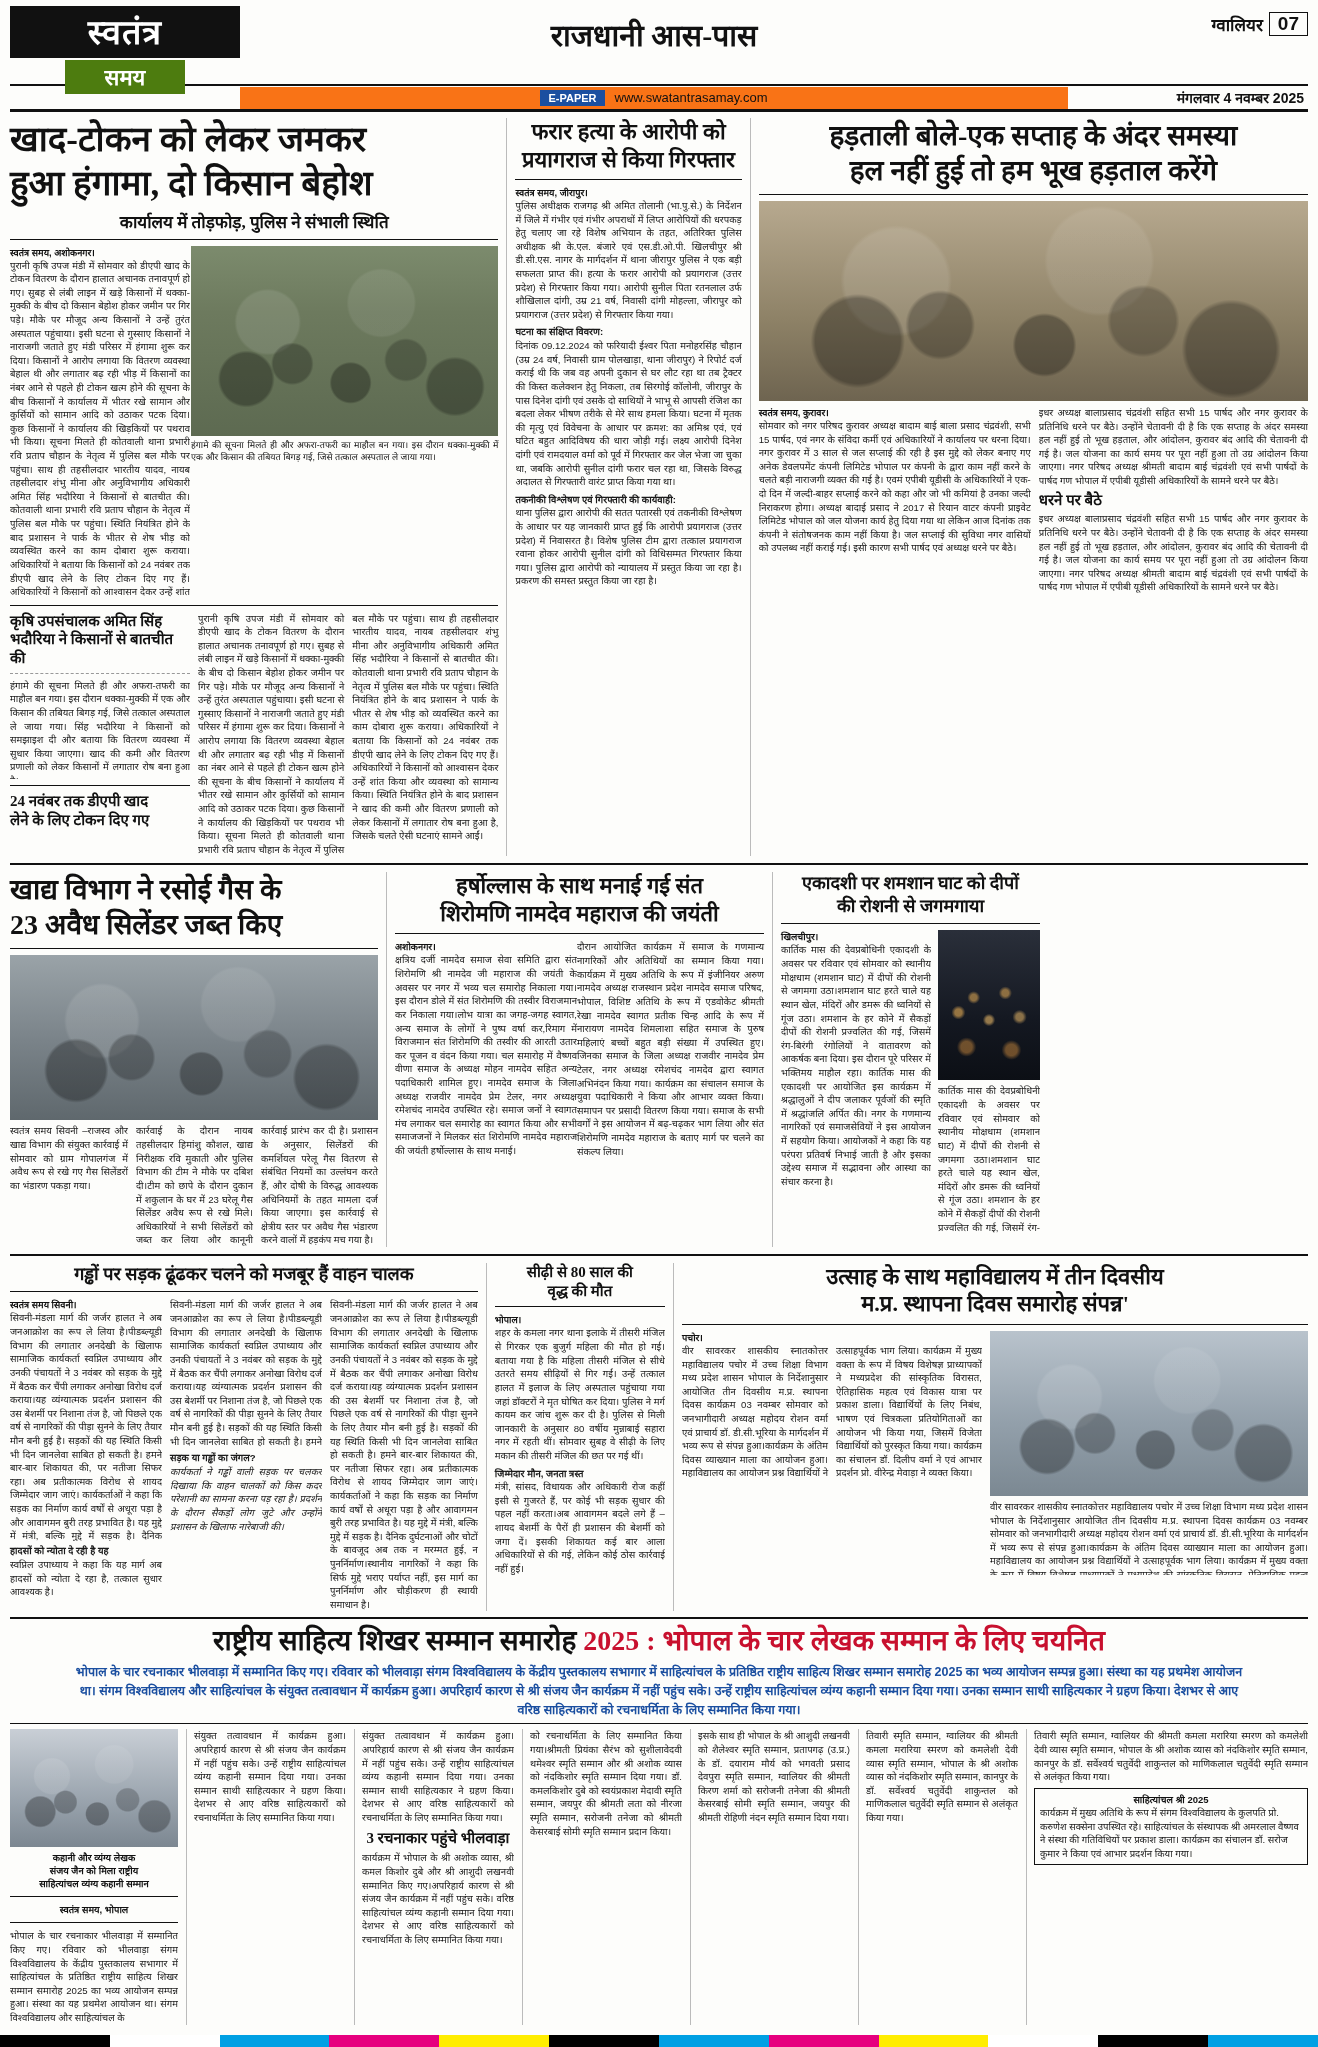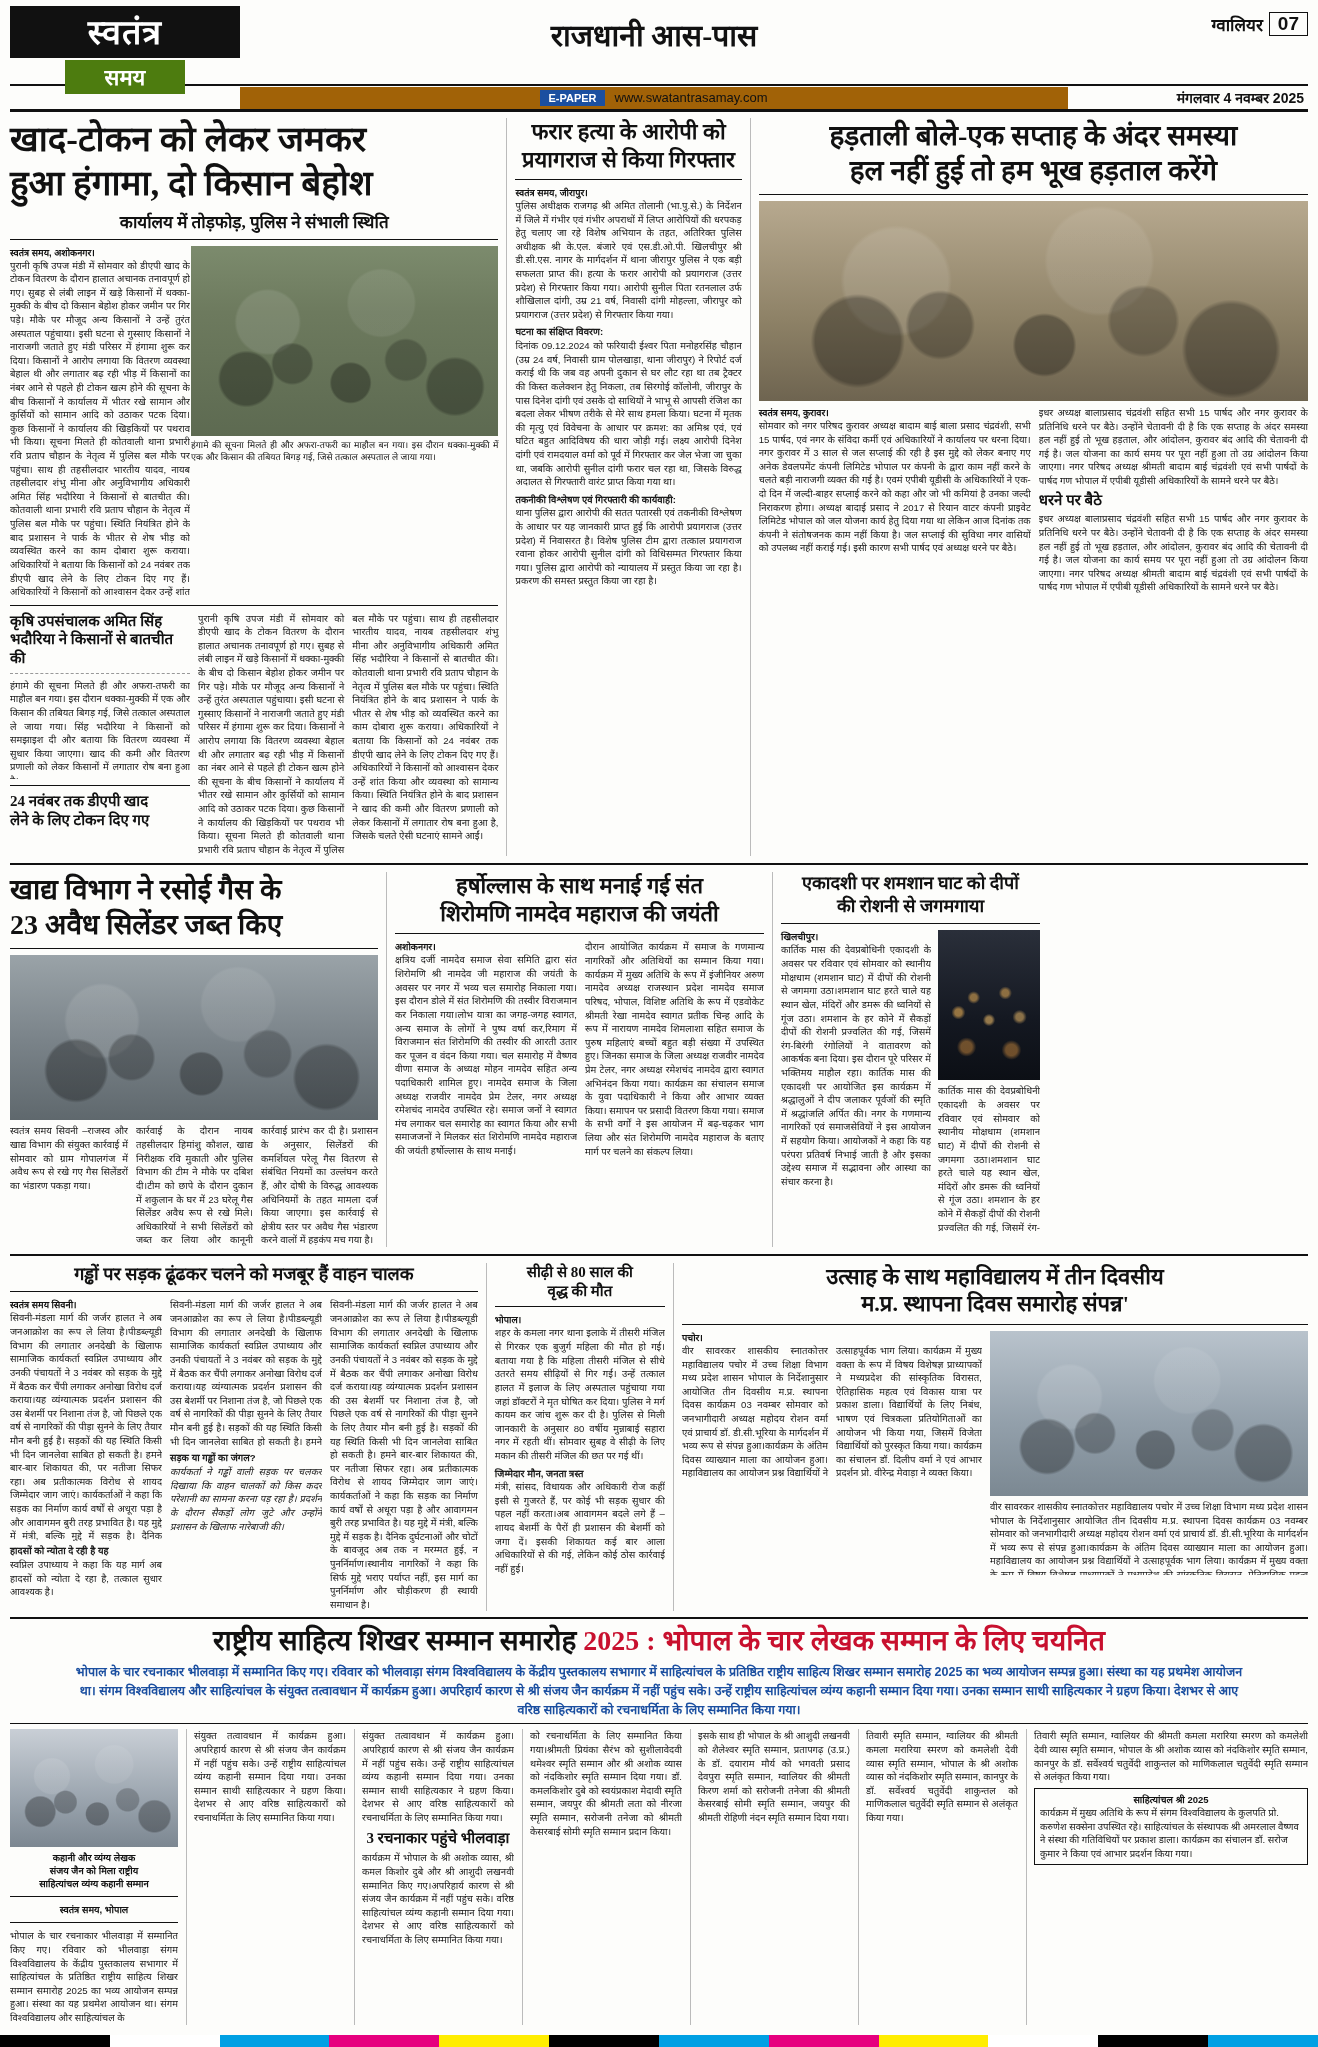--- a/index.html
+++ b/index.html
@@ -27,21 +27,21 @@
     font-family:"Liberation Serif", serif;
   }
   .mast-center { flex:1; text-align:center; padding-top:8px; }
   .mast-title { font-size:30px; font-weight:bold; font-family:"Liberation Serif", serif; }
   .mast-right { width:240px; text-align:right; padding-top:6px; }
   .city-pill { display:inline-flex; align-items:center; gap:6px; font-size:17px; font-weight:bold; }
   .city-pill .num { border:1px solid #111; padding:0px 8px; font-size:19px; }
 
   .subbar { display:flex; align-items:center; height:26px; border-bottom:3px solid #111; }
   .subbar .left { width:230px; }
-  .subbar .mid { flex:1; background:#a16207; height:22px; display:flex; align-items:center; justify-content:center; gap:10px; font-size:13px; }
+  .subbar .mid { flex:1; background:#f97316; height:22px; display:flex; align-items:center; justify-content:center; gap:10px; font-size:13px; }
   .epaper { background:#1b4fa0; color:#fff; font-size:11px; font-weight:bold; padding:2px 8px; }
   .subbar .right { width:240px; text-align:right; font-size:14px; font-weight:bold; padding-right:4px; }
 
   
   .grid { display:flex; gap:8px; margin-top:6px; }
   .col { }
   .c1 { width:490px; }
   .c2 { width:236px; }
 
   .hl {
@@ -221,21 +221,21 @@
           <div class="body-txt">स्वतंत्र समय सिवनी –राजस्व और खाद्य विभाग की संयुक्त कार्रवाई में सोमवार को ग्राम गोपालगंज में अवैध रूप से रखे गए गैस सिलेंडरों का भंडारण पकड़ा गया।</div>
         </div>
         <div style="flex:1;" class="body-txt cols2">कार्रवाई के दौरान नायब तहसीलदार हिमांशु कौशल, खाद्य निरीक्षक रवि मुकाती और पुलिस विभाग की टीम ने मौके पर दबिश दी।टीम को छापे के दौरान दुकान में शकुलान के घर में 23 घरेलू गैस सिलेंडर अवैध रूप से रखे मिले। अधिकारियों ने सभी सिलेंडरों को जब्त कर लिया और कानूनी कार्रवाई प्रारंभ कर दी है। प्रशासन के अनुसार, सिलेंडरों की कमर्शियल परेलू गैस वितरण से संबंधित नियमों का उल्लंघन करते हैं, और दोषी के विरुद्ध आवश्यक अधिनियमों के तहत मामला दर्ज किया जाएगा। इस कार्रवाई से क्षेत्रीय स्तर पर अवैध गैस भंडारण करने वालों में हड़कंप मच गया है।</div>
       </div>
     </div>
 
     <div class="col vrule" style="width:378px; padding-left:8px;">
       <div class="hl hl-md center">हर्षोल्लास के साथ मनाई गई संत</div>
       <div class="hl hl-md center">शिरोमणि नामदेव महाराज की जयंती</div>
       <div class="rule"></div>
-      <div style="display:flex; gap:8px;">
+      <div style="display:flex; ">
         <div style="width:182px;">
           <div class="byline">अशोकनगर।</div>
           <div class="body-txt" style="max-height:300px; overflow:hidden;">क्षत्रिय दर्जी नामदेव समाज सेवा समिति द्वारा संत शिरोमणि श्री नामदेव जी महाराज की जयंती के अवसर पर नगर में भव्य चल समारोह निकाला गया। इस दौरान डोले में संत शिरोमणि की तस्वीर विराजमान कर निकाला गया।लोभ यात्रा का जगह-जगह स्वागत, अन्य समाज के लोगों ने पुष्प वर्षा कर,रिमाग में विराजमान संत शिरोमणि की तस्वीर की आरती उतार कर पूजन व वंदन किया गया। चल समारोह में वैष्णव वीणा समाज के अध्यक्ष मोहन नामदेव सहित अन्य पदाधिकारी शामिल हुए। नामदेव समाज के जिला अध्यक्ष राजवीर नामदेव प्रेम टेलर, नगर अध्यक्ष रमेशचंद नामदेव उपस्थित रहे। समाज जनों ने स्वागत मंच लगाकर चल समारोह का स्वागत किया और सभी समाजजनों ने मिलकर संत शिरोमणि नामदेव महाराज की जयंती हर्षोल्लास के साथ मनाई।</div>
         </div>
         <div style="flex:1;" class="body-txt">दौरान आयोजित कार्यक्रम में समाज के गणमान्य नागरिकों और अतिथियों का सम्मान किया गया। कार्यक्रम में मुख्य अतिथि के रूप में इंजीनियर अरुण नामदेव अध्यक्ष राजस्थान प्रदेश नामदेव समाज परिषद, भोपाल, विशिष्ट अतिथि के रूप में एडवोकेट श्रीमती रेखा नामदेव स्वागत प्रतीक चिन्ह आदि के रूप में नारायण नामदेव शिमलाशा सहित समाज के पुरुष महिलाएं बच्चों बहुत बड़ी संख्या में उपस्थित हुए। जिनका समाज के जिला अध्यक्ष राजवीर नामदेव प्रेम टेलर, नगर अध्यक्ष रमेशचंद नामदेव द्वारा स्वागत अभिनंदन किया गया। कार्यक्रम का संचालन समाज के युवा पदाधिकारी ने किया और आभार व्यक्त किया। समापन पर प्रसादी वितरण किया गया। समाज के सभी वर्गों ने इस आयोजन में बढ़-चढ़कर भाग लिया और संत शिरोमणि नामदेव महाराज के बताए मार्ग पर चलने का संकल्प लिया।</div>
       </div>
     </div>
 
     <div class="col vrule" style="width:268px; padding-left:8px;">
       <div class="hl hl-sm center">एकादशी पर शमशान घाट को दीपों</div>

